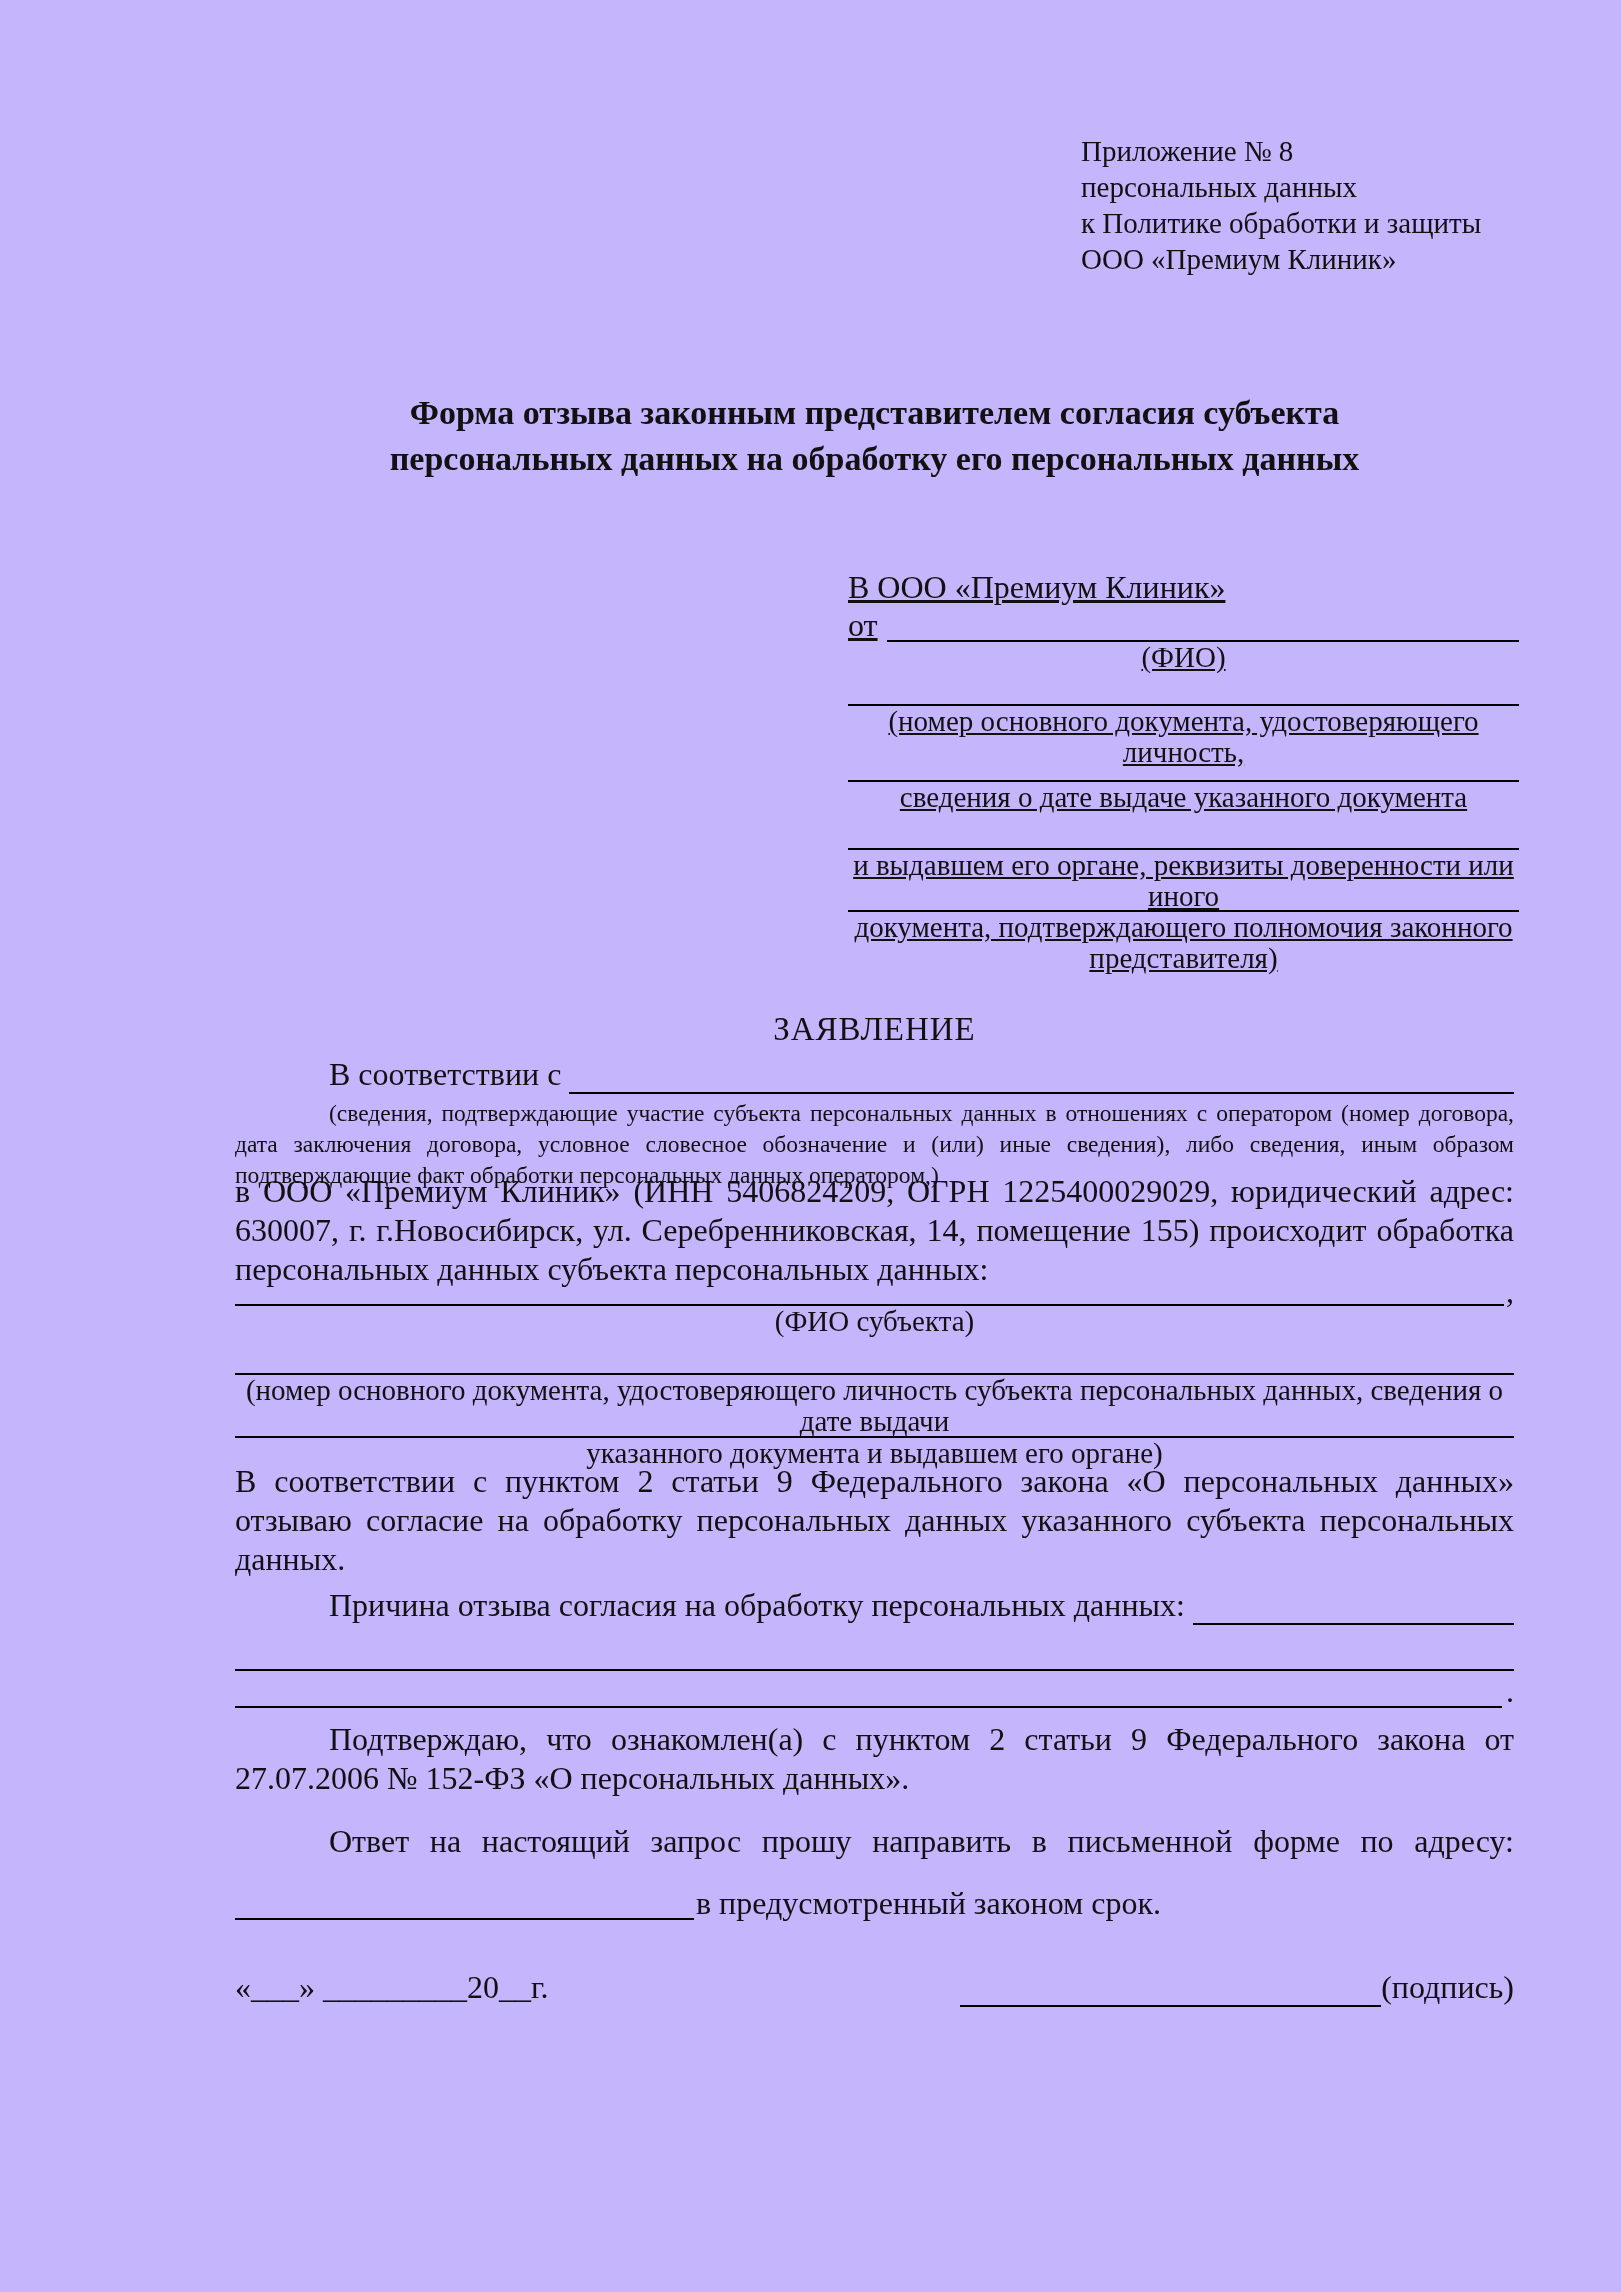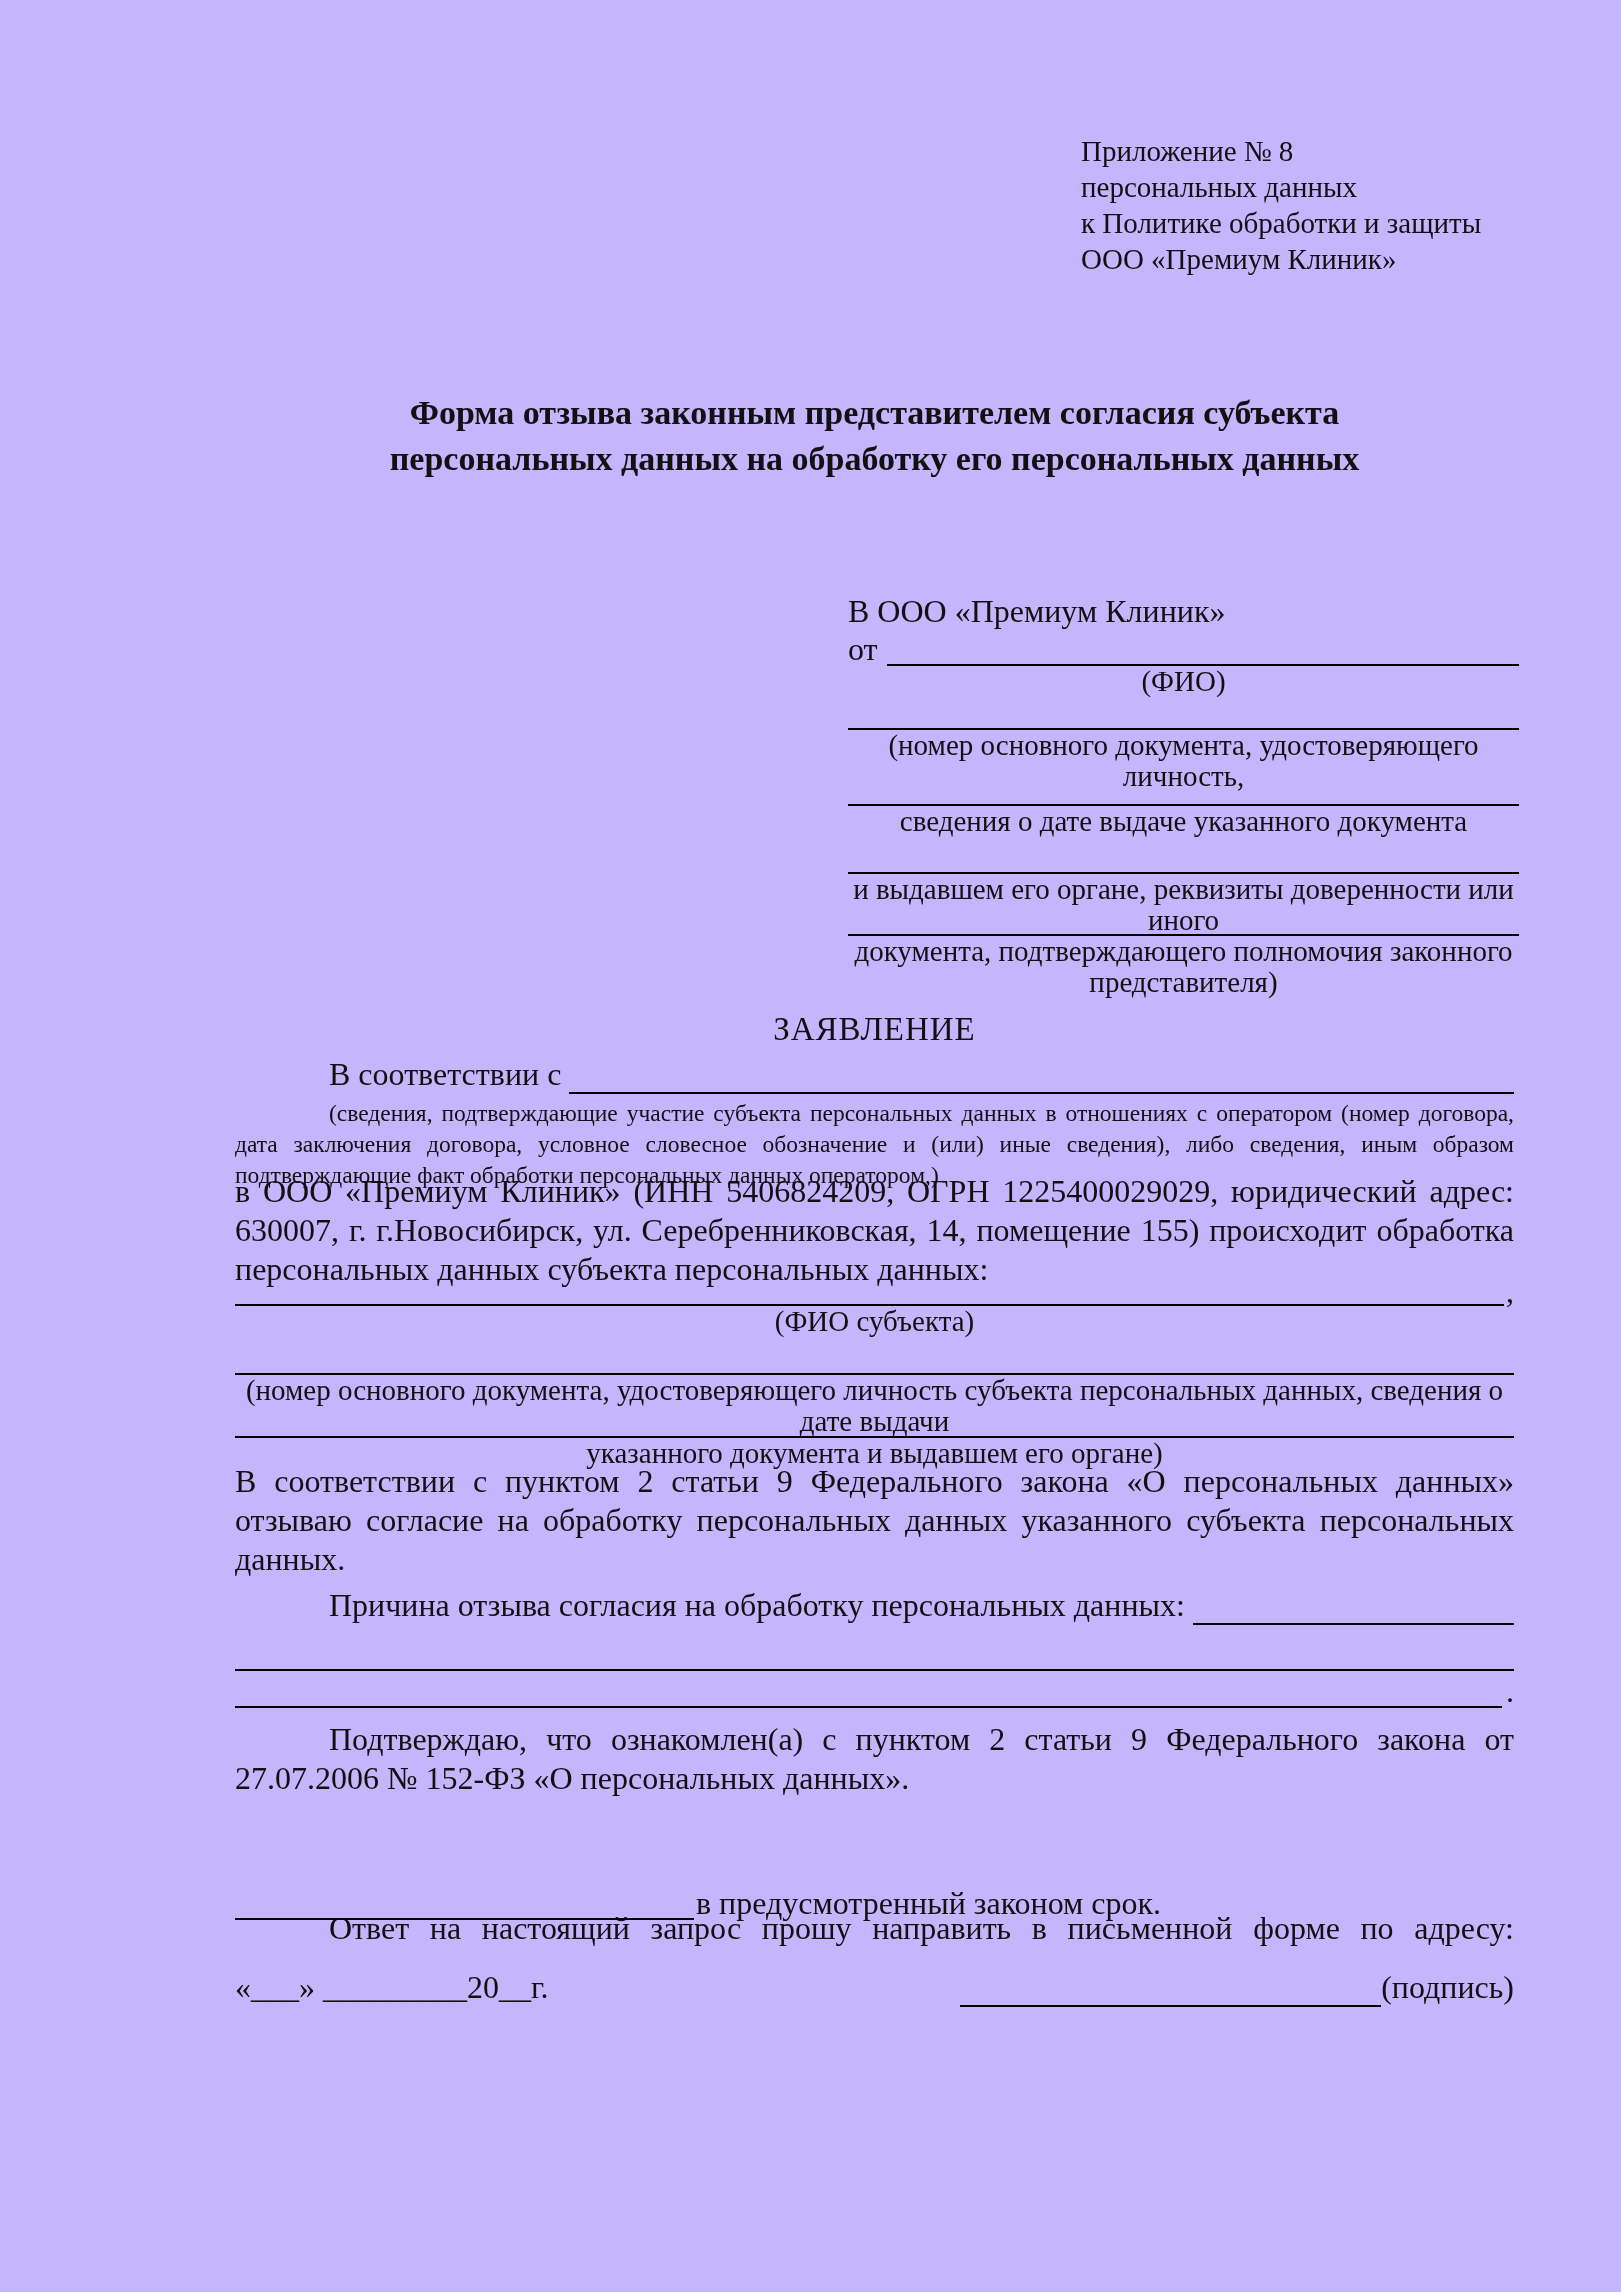--- a/index.html
+++ b/index.html
@@ -16,21 +16,21 @@
   .col{left:235px;width:1279px;}
 
   
   .appendix{left:1081px;top:133px;width:421px;font-size:29px;line-height:36px;}
 
   
   .title-wrap{top:390px;text-align:center;}
   .title{display:inline-block;max-width:1117px;font-weight:bold;font-size:34px;line-height:46px;}
 
   
-  .addressee{left:848px;top:592px;width:671px;font-size:32px;}
+  .addressee{left:848px;top:568px;width:671px;font-size:32px;text-decoration:underline;}
   .addr-org{height:39px;line-height:39px;}
   .row{display:flex;align-items:flex-end;}
   .ot-row{height:35px;}
   .ot-label{padding-right:9.8px;line-height:33px;}
   .fill{flex:1 1 auto;border-bottom:2.9px solid #000;}
   .cap{font-size:29px;line-height:31px;height:31px;text-align:center;color:#111;}
   .blank{border-bottom:2.9px solid #000;}
   .sp32{height:31px;} .sp44{height:43px;} .sp36{height:35px;} .sp30{height:29px;}
 
   
@@ -44,21 +44,21 @@
   .sub-line1{height:32px;}
   .comma{line-height:29px;padding-left:2px;font-size:32px;}
   .sub-sp1{height:36px;} .sub-sp2{height:30px;}
   .revoke{top:1462px;}
   .reason{top:1584px;height:41px;font-size:32px;}
   .reason-label{padding-left:94px;padding-right:7.8px;line-height:39px;}
   .blank1{top:1627px;height:42px;}
   .blank2{top:1669px;height:39px;font-size:32px;}
   .period{line-height:33px;padding-left:3.9px;}
   .ack{top:1720px;}
-  .reply-lead{top:1909px;font-size:32px;line-height:39px;text-align:justify;text-align-last:justify;text-indent:94px;}
+  .reply-lead{top:1822px;font-size:32px;line-height:39px;text-align:justify;text-align-last:justify;text-indent:94px;}
   .reply-row{top:1885px;height:35px;font-size:32px;}
   .reply-blank{width:459px;border-bottom:2.9px solid #000;}
   .reply-tail{line-height:33px;padding-left:2px;}
 
   
   .signing{top:1964px;height:43px;font-size:32px;align-items:flex-end;}
   .date-part{line-height:39px;white-space:pre;}
   .gap{flex:1 1 auto;}
   .sig-line{width:421px;border-bottom:2.9px solid #000;height:100%;}
   .sig-cap{line-height:39px;}

